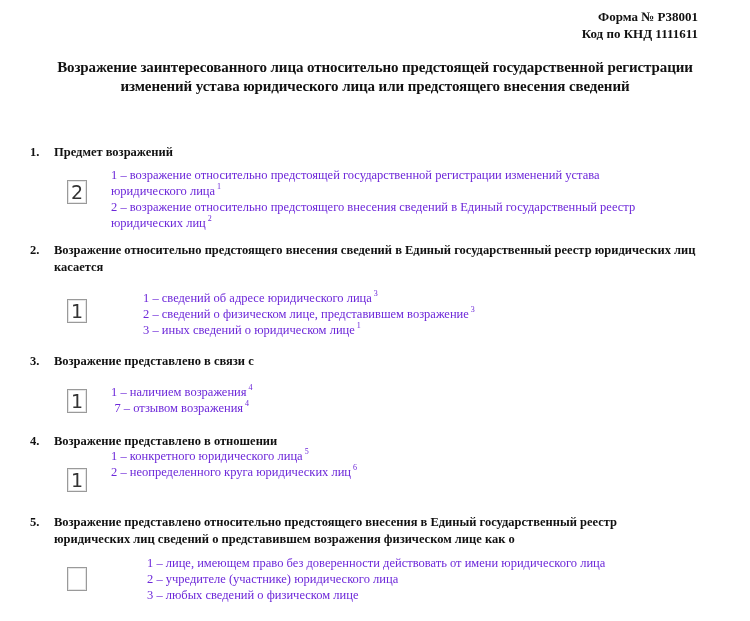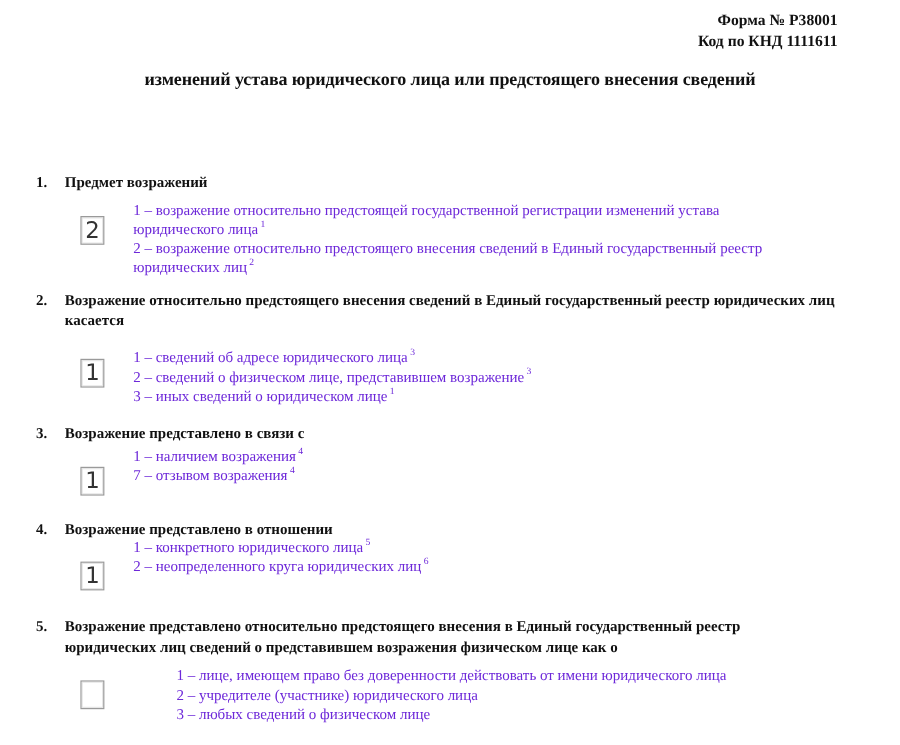--- a/index.html
+++ b/index.html
@@ -36,20 +36,21 @@
 </style>
 </head>
 <body>
 
 <div class="form-id">
   <div>Форма № Р38001</div>
   <div>Код по КНД 1111611</div>
 </div>
 
 <div class="title">
+  <div>Возражение заинтересованного лица относительно предстоящей государственной регистрации</div>
   <div>изменений устава юридического лица или предстоящего внесения сведений</div>
 </div>
 
 <div class="section">
   <div class="sec-head" style="top:144px;">
     <span class="sec-num">1.</span>
     <span class="sec-text">Предмет возражений</span>
   </div>
   <div class="box" style="top:180px;">2</div>
   <div class="options" style="top:167px;">
@@ -62,34 +63,34 @@
 
 <div class="section">
   <div class="sec-head" style="top:242px;">
     <span class="sec-num">2.</span>
     <span class="sec-text">
       <span>Возражение относительно предстоящего внесения сведений в Единый государственный реестр юридических лиц</span><br>
       <span>касается</span>
     </span>
   </div>
   <div class="box" style="top:299px;">1</div>
-  <div class="options" style="top:290px;">
+  <div class="options" style="top:290px;margin-left:32px;">
     <div><span>1 – сведений об адресе юридического лица</span><sup>3</sup></div>
     <div><span>2 – сведений о физическом лице, представившем возражение</span><sup>3</sup></div>
     <div><span>3 – иных сведений о юридическом лице</span><sup>1</sup></div>
   </div>
 </div>
 
 <div class="section">
   <div class="sec-head" style="top:353px;">
     <span class="sec-num">3.</span>
     <span class="sec-text">Возражение представлено в связи с</span>
   </div>
   <div class="box" style="top:389px;">1</div>
-  <div class="options" style="top:372px;">
+  <div class="options" style="top:384px;text-align:center;">
     <div><span>1 – наличием возражения</span><sup>4</sup></div>
     <div><span>7 – отзывом возражения</span><sup>4</sup></div>
   </div>
 </div>
 
 <div class="section">
   <div class="sec-head" style="top:433px;">
     <span class="sec-num">4.</span>
     <span class="sec-text">Возражение представлено в отношении</span>
   </div>

